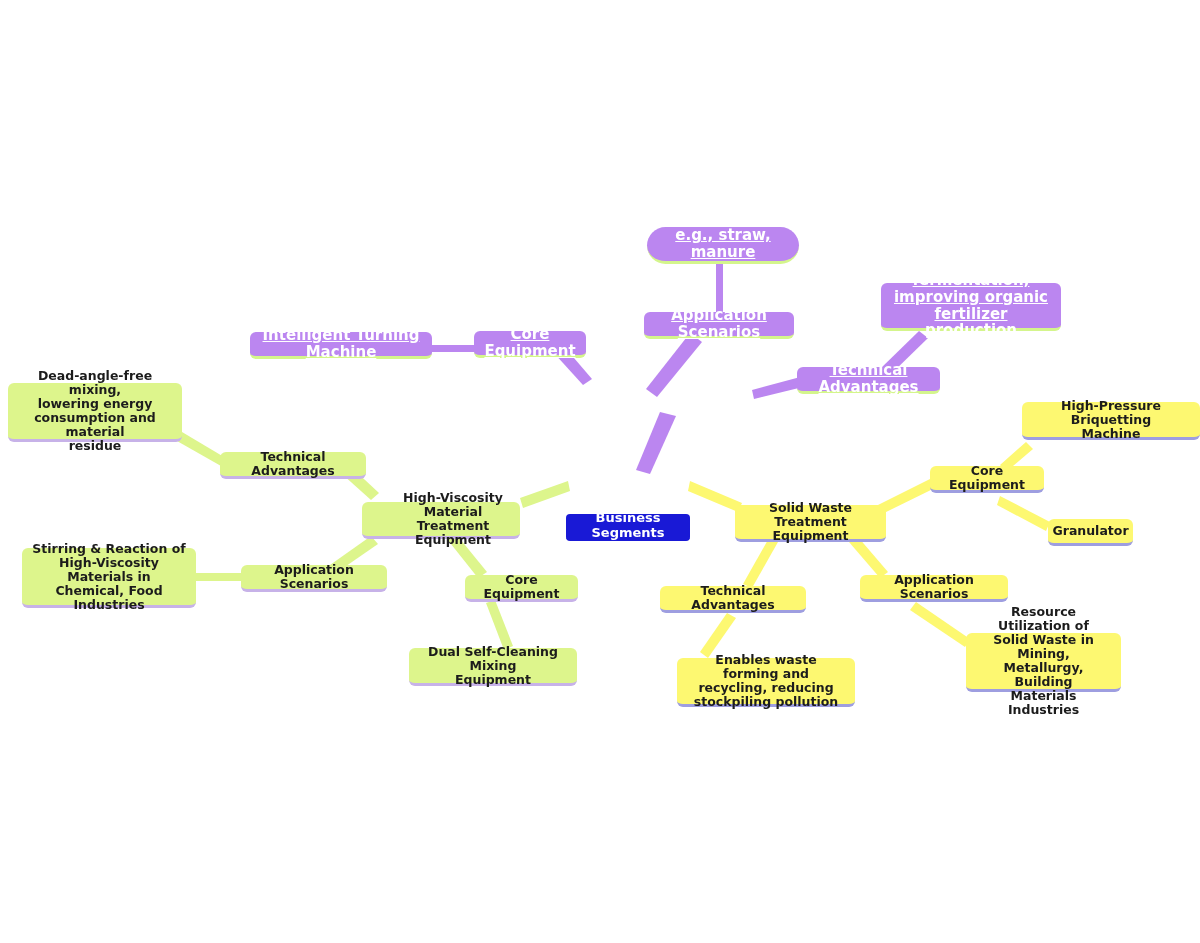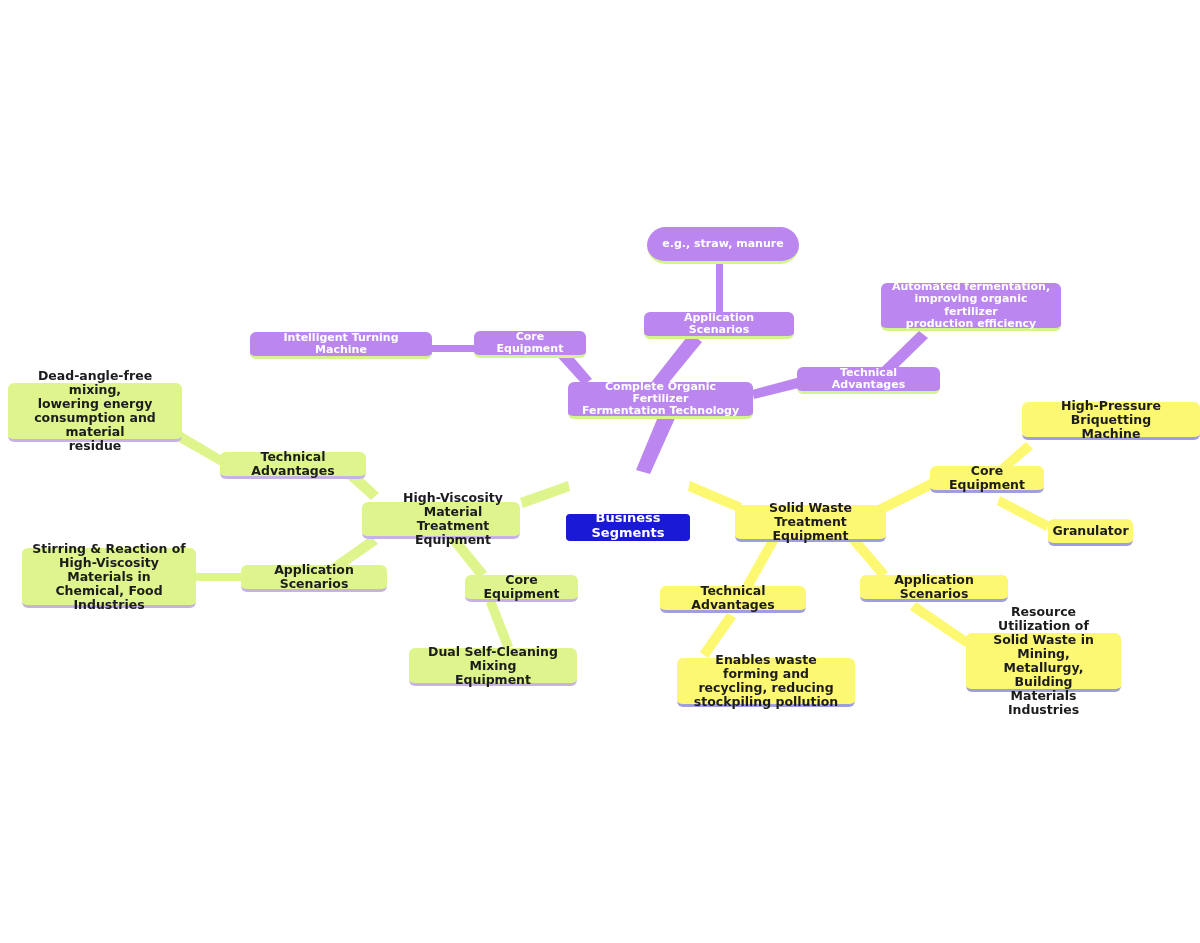--- a/index.html
+++ b/index.html
@@ -50,22 +50,23 @@
     font-size: 13px;
     border-radius: 4px;
     border-bottom: 3px solid #1919d6;
     margin-top: 46px;
   }
   
   .n-purple {
     background: #bb86f0;
     color: #ffffff;
     font-weight: bold;
-    font-size: 11px;
+    font-size: 15px;
     border-bottom: 3px solid #d4f58c;
+    text-decoration: underline;
   }
   
   .n-green {
     background: #ddf58c;
     color: #1c1c1c;
     font-weight: bold;
     font-size: 12.5px;
     border-bottom: 3px solid #c7b2e8;
   }
   
@@ -124,22 +125,20 @@
 
     <path d="M 916 602 L 970 639 L 965 647 L 910 610 Z" fill="#fdf871"></path>
 
     <path d="M 778 542 L 752 588 L 743 584 L 769 538 Z" fill="#fdf871"></path>
 
     <path d="M 727 613 L 700 652 L 708 658 L 736 618 Z" fill="#fdf871"></path>
   </svg>
 
   <div class="node n-root" style="left:566px; top:468px; width:124px; height:27px;">Business Segments</div>
 
-  <div class="node n-purple" style="left:568px; top:382px; width:185px; height:37px;">Complete Organic Fertilizer
-Fermentation Technology</div>
 
   <div class="node n-purple" style="left:474px; top:331px; width:112px; height:27px;">Core Equipment</div>
 
   <div class="node n-purple" style="left:250px; top:332px; width:182px; height:27px;">Intelligent Turning Machine</div>
 
   <div class="node n-purple" style="left:644px; top:312px; width:150px; height:27px;">Application Scenarios</div>
 
   <div class="node n-purple pill" style="left:647px; top:227px; width:152px; height:37px;">e.g., straw, manure</div>
 
   <div class="node n-purple" style="left:797px; top:367px; width:143px; height:27px;">Technical Advantages</div>

